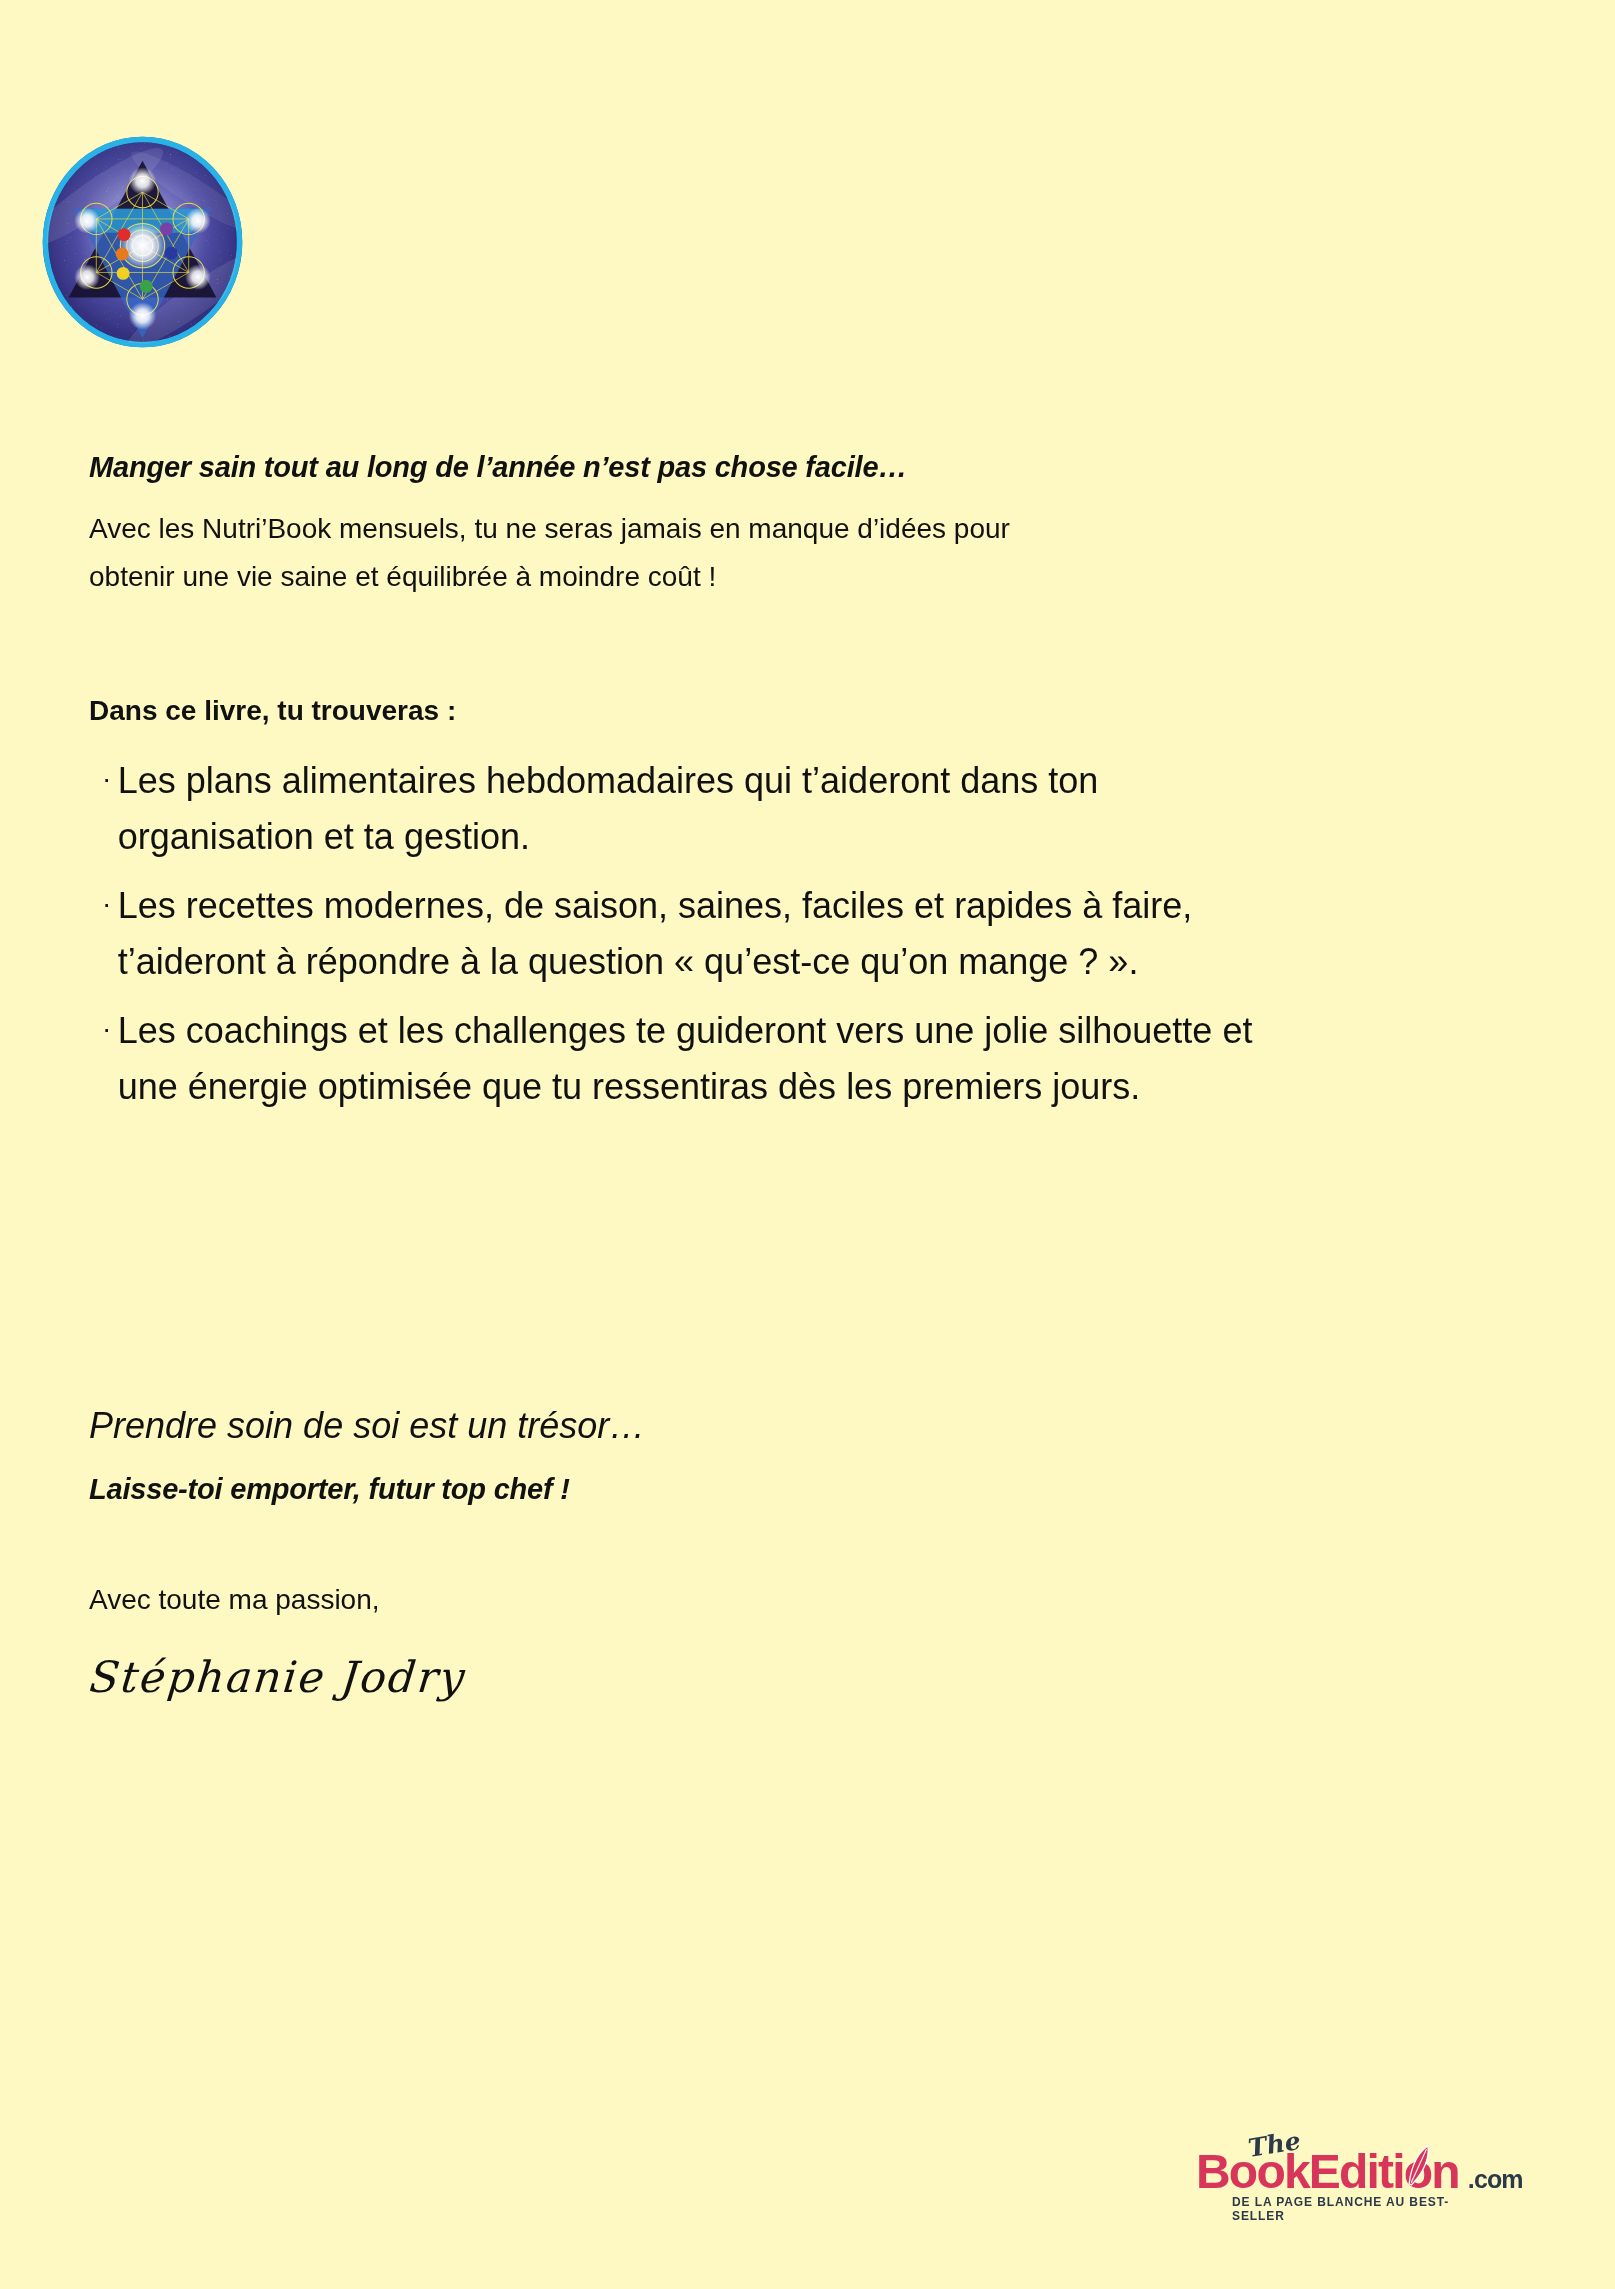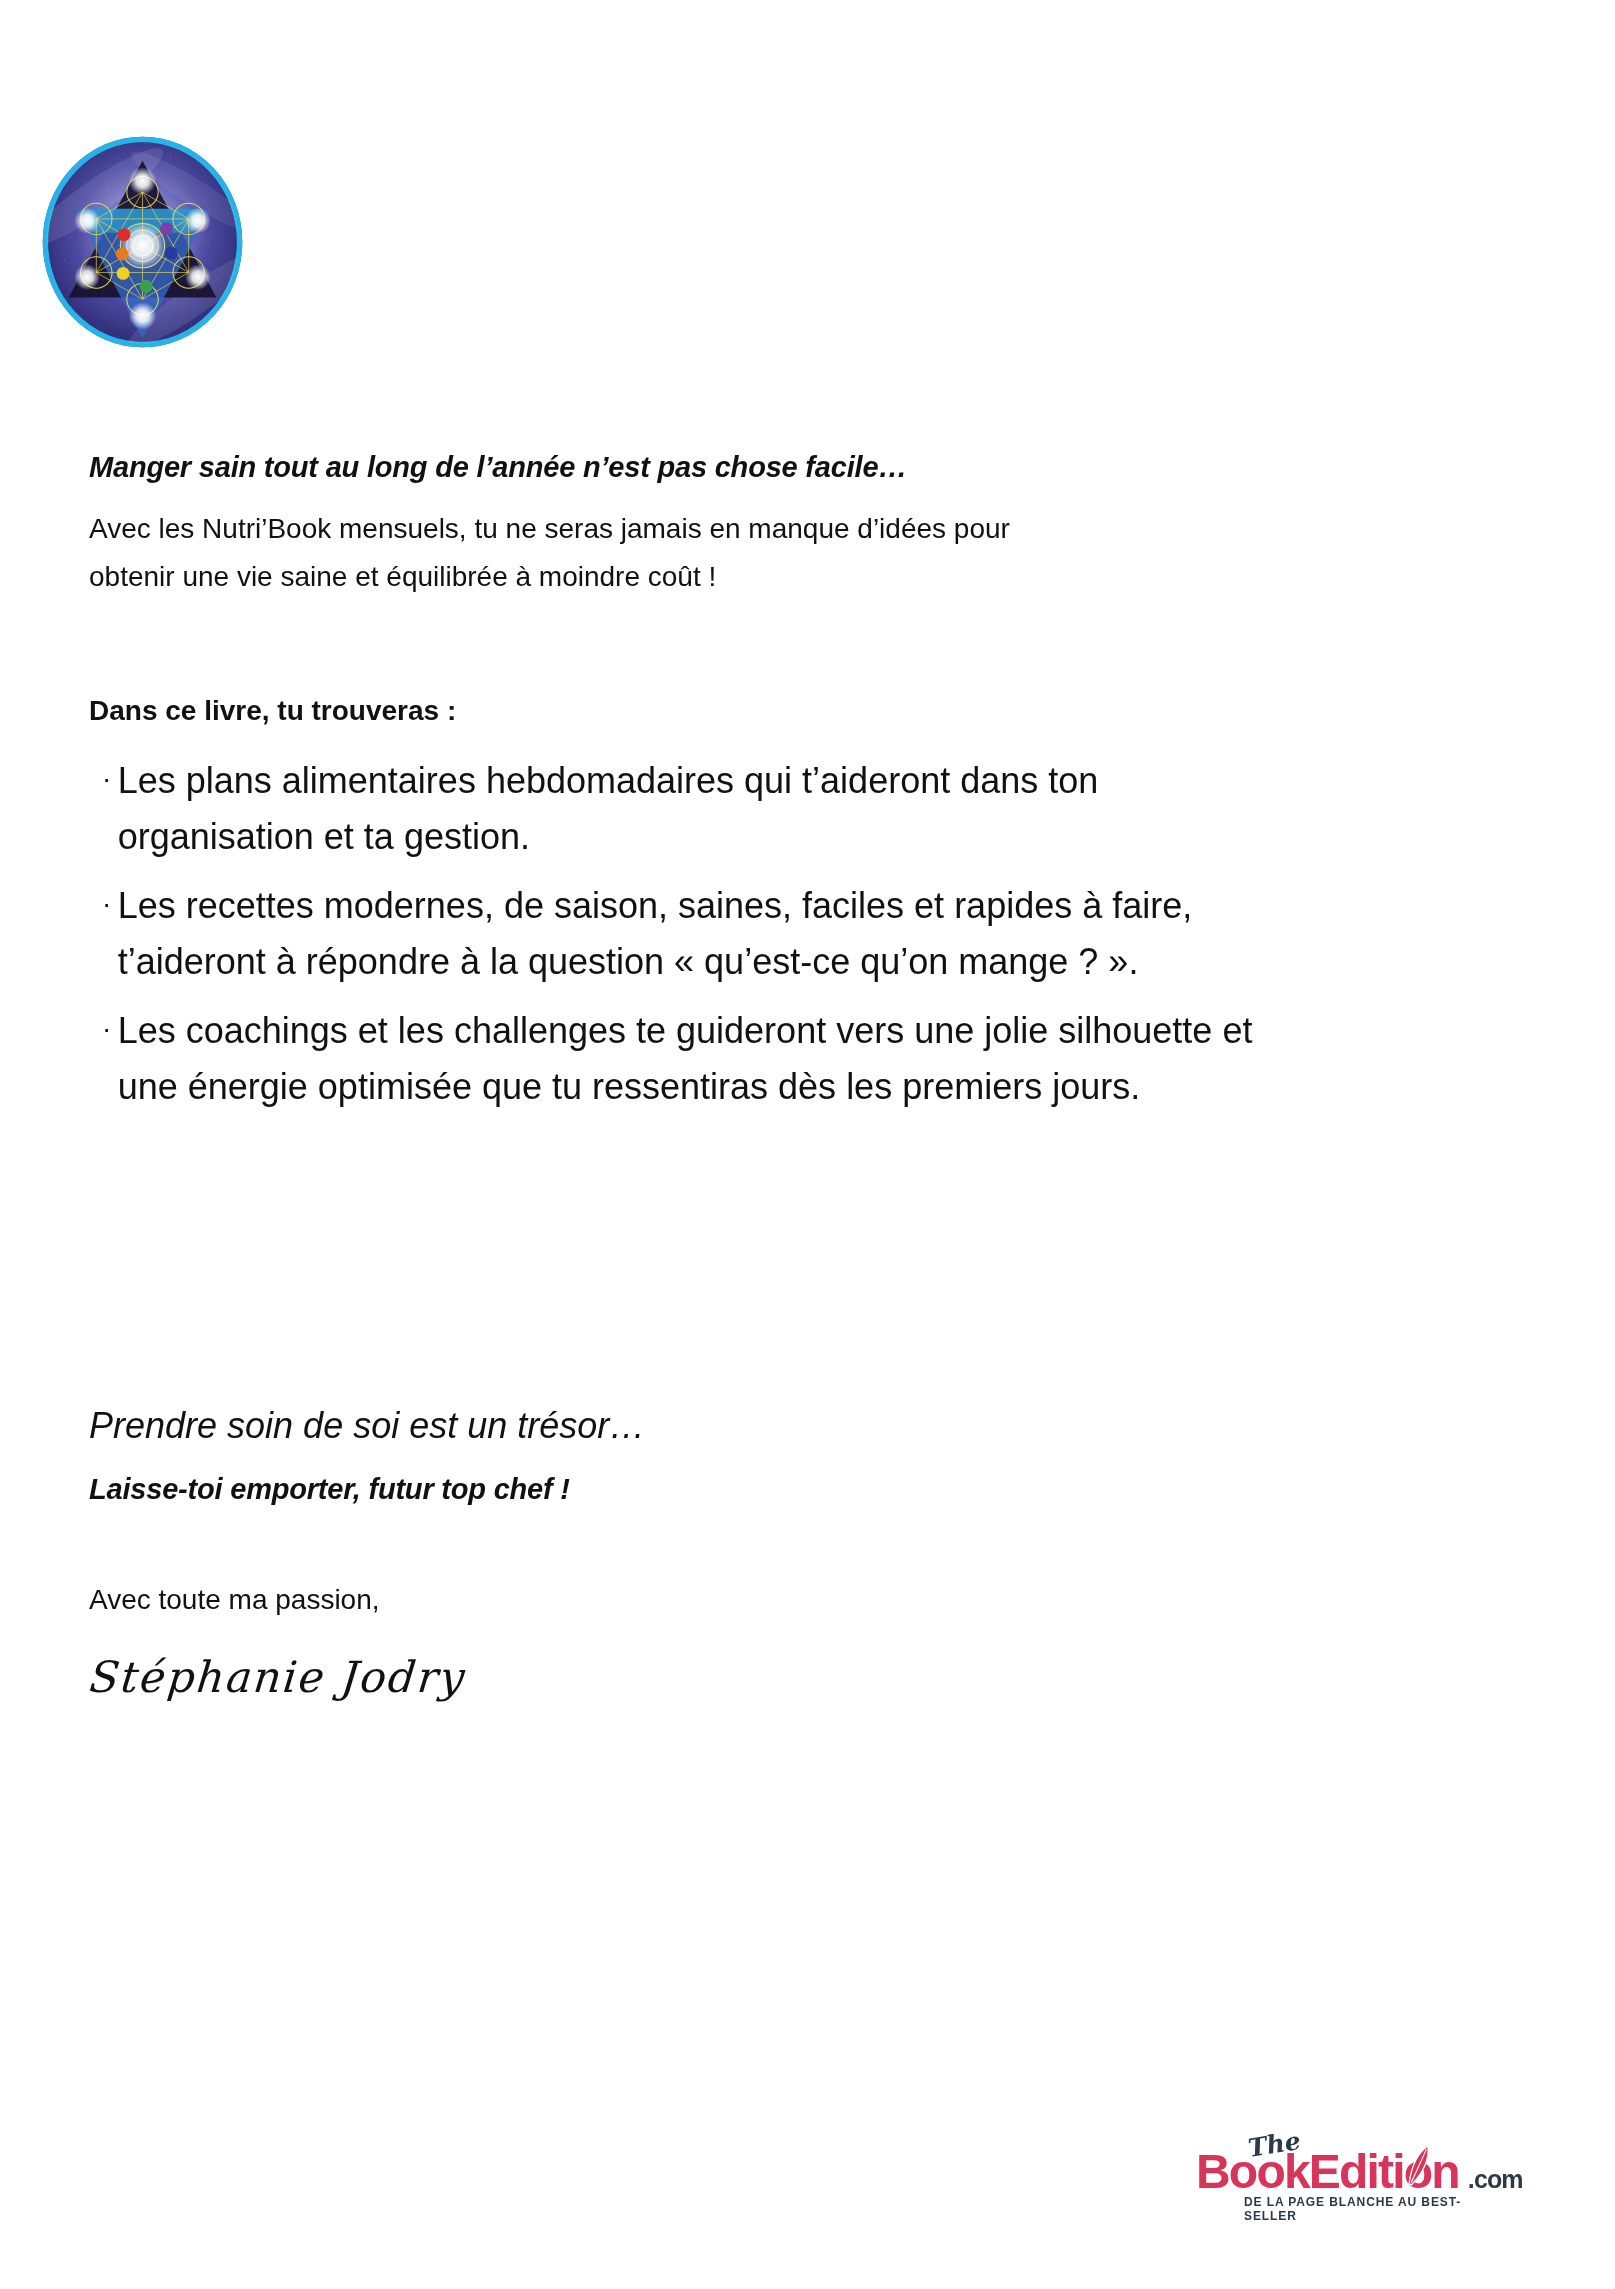--- a/index.html
+++ b/index.html
@@ -1,20 +1,20 @@
 <!DOCTYPE html>
 <html lang="fr" style="font-size:14.8px"><head>
 <meta charset="utf-8">
 <style>
   html,body{margin:0;padding:0;}
   body{background:#888;}
   .page{
     position:relative;
     width:1615px;height:2290px;
-    background:#ffffff;
+    background:#fef9c3;
     margin:0 auto;
     overflow:hidden;
     font-family:"Liberation Sans", sans-serif;
     color:#111111;
   }
   
   .emblem{
     position:absolute;left:39px;top:133px;width:207px;height:218px;
   }
   
@@ -45,21 +45,21 @@
   .fl-brand{
     font-weight:bold;font-size:48px;letter-spacing:-1.8px;color:#d8355b;
     line-height:42px;
   }
   .fl-o{position:relative;display:inline-block;}
   .fl-quill{position:absolute;left:0.9px;top:-8.3px;pointer-events:none;}
   .fl-tld{
     font-weight:bold;font-size:25px;color:#2b3949;letter-spacing:-0.9px;margin-left:9px;
   }
   .fl-tagline{
-    position:absolute;left:32px;top:61px;
+    position:absolute;left:20px;top:61px;
     font-size:12px;font-weight:bold;letter-spacing:0.9px;color:#2b3949;padding-left:16px;
   }
 </style>
 </head>
 <body>
 
 <div class="page">
 
   <div class="emblem">
     <svg width="207" height="218" viewBox="0 0 224 236">

